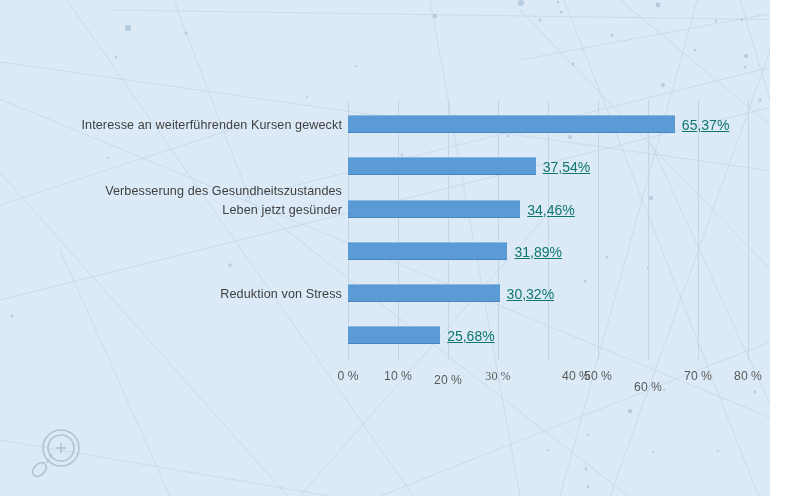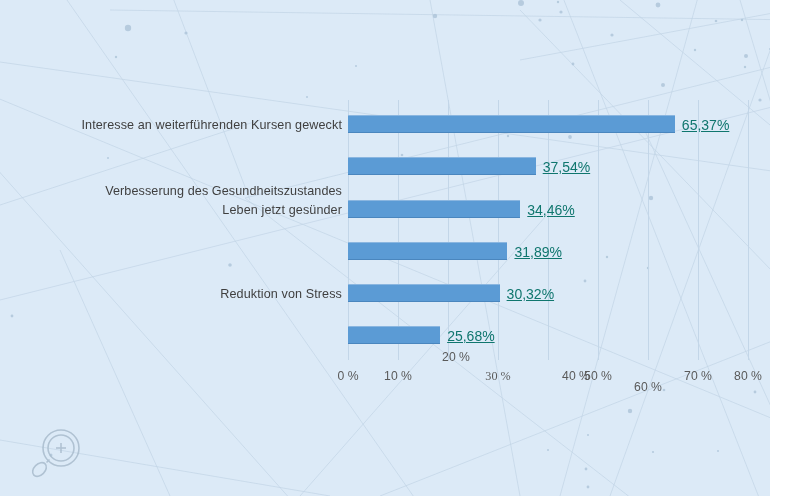--- a/index.html
+++ b/index.html
@@ -188,21 +188,21 @@
 
     <div class="bar-value" style="left: 681.85px; top: 118px;">65,37%</div>
     <div class="bar-value" style="left: 542.7px; top: 160px;">37,54%</div>
     <div class="bar-value" style="left: 527.3px; top: 203px;">34,46%</div>
     <div class="bar-value" style="left: 514.45px; top: 245px;">31,89%</div>
     <div class="bar-value" style="left: 506.6px; top: 287px;">30,32%</div>
     <div class="bar-value" style="left: 447.15px; top: 329px;">25,68%</div>
 
     <div class="tick-label" style="left:348px; top:369px;">0 %</div>
     <div class="tick-label" style="left:398px; top:369px;">10 %</div>
-    <div class="tick-label" style="left:448px; top:350px;margin-left:8px;">20 %</div>
+    <div class="tick-label" style="left:448px; top:373px;">20 %</div>
     <div class="tick-label" style="left:498px; top:369px;font-family:Liberation Serif, serif;">30 %</div>
     <div class="tick-label" style="left:576px; top:369px;">40 %</div>
     <div class="tick-label" style="left:598px; top:369px;">50 %</div>
     <div class="tick-label" style="left:648px; top:380px;">60 %</div>
     <div class="tick-label" style="left:698px; top:369px;">70 %</div>
     <div class="tick-label" style="left:748px; top:369px;">80 %</div>
   </div>
 
   <svg id="magnifier" viewBox="0 0 68 68" xmlns="http://www.w3.org/2000/svg">
     <g stroke="#a9bccd" stroke-width="1.6" fill="none">

